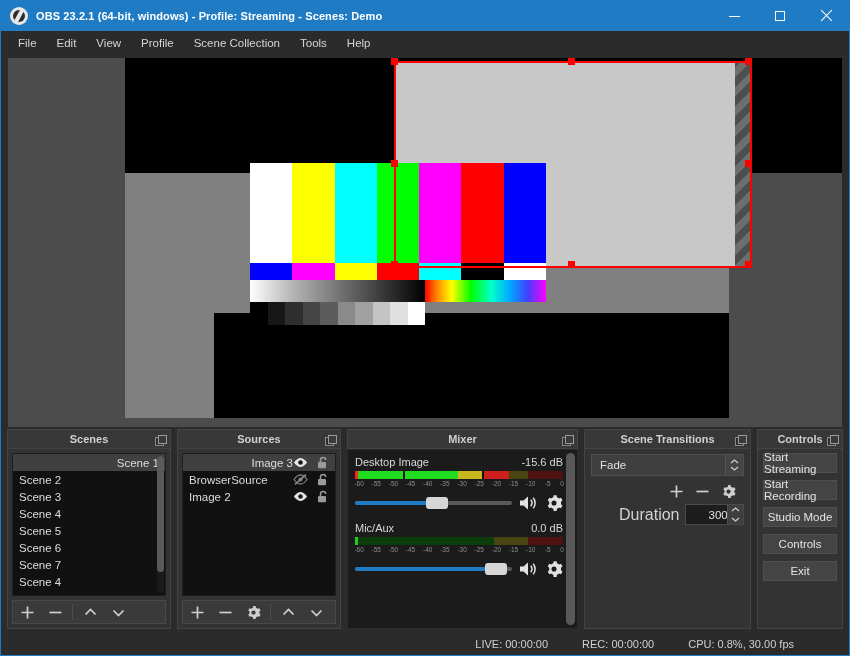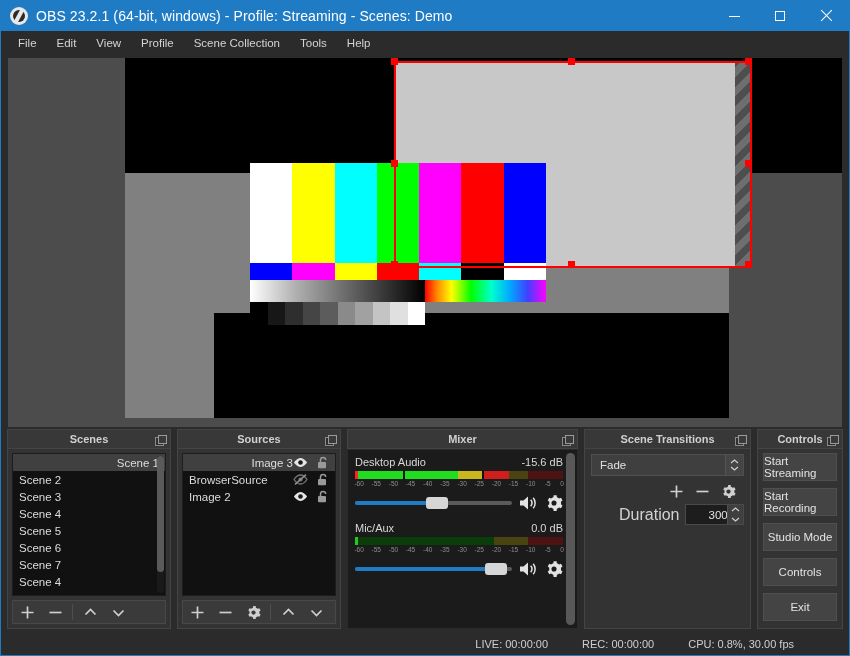--- a/index.html
+++ b/index.html
@@ -35,21 +35,21 @@
     left: 3px; top: 3px; width: 12px; height: 12px;
     border-radius: 50%;
     background: #2b2b2b;
   }
   .tb-logo::after {
     content: ""; position: absolute;
     left: 7px; top: 1px; width: 4px; height: 16px;
     background: #e8e8e8;
     transform: rotate(28deg);
   }
-  .tb-title { font-size: 14px; letter-spacing: .1px; white-space: nowrap; }
+  .tb-title { font-size: 11px; letter-spacing: .1px; white-space: nowrap; font-weight: bold; }
   .tb-spacer { flex: 1 1 auto; }
   .tb-btn {
     width: 46px; height: 30px;
     display: flex; align-items: center; justify-content: center;
     color: #ffffff;
   }
   .tb-min { width: 11px; height: 1px; background: #fff; }
   .tb-max { width: 10px; height: 10px; border: 1px solid #fff; }
   .tb-close { position: relative; width: 12px; height: 12px; }
   .tb-close::before, .tb-close::after {
@@ -329,21 +329,21 @@
     background: #3f3f3f; border-left: 1px solid #4f4f4f;
     display: flex; flex-direction: column;
   }
   .spin .btns > div {
     flex: 1 1 0; display: flex; align-items: center; justify-content: center;
   }
 
   
   .ctrl-body { padding: 4px 5px; gap: 4px; }
   .ctrl-btn {
-    height: 28px; margin-bottom: 3px;
+    height: 20px; margin-bottom: 3px;
     background: #444444; border: 1px solid #4f4f4f;
     display: flex; align-items: center; justify-content: center;
     font-size: 11.5px; color: #e2e2e2;
   }
 
   
   .statusbar {
     flex: 0 0 22px; height: 22px;
     background: #2b2b2b;
     display: flex; align-items: center; justify-content: flex-end;
@@ -604,21 +604,21 @@
 
     <div class="dock" style="flex:0 0 231px">
       <div class="dock-title">
         <span>Mixer</span>
         <span class="float-icon"></span>
       </div>
       <div class="mixer-body">
 
         <div class="mix-ch">
           <div class="mix-head">
-            <span>Desktop Audio</span>
+            <span>Desktop Image</span>
             <span>-15.6 dB</span>
           </div>
           <div class="meter">
             <div class="meter-bg"></div>
             <div class="meter-fill" style="width:74%"></div>
             <div class="meter-led" style="background:#ff2222"></div>
             <div class="meter-peak" style="left:23%"></div>
             <div class="meter-peak" style="left:61%"></div>
           </div>
           <div class="ticks">

